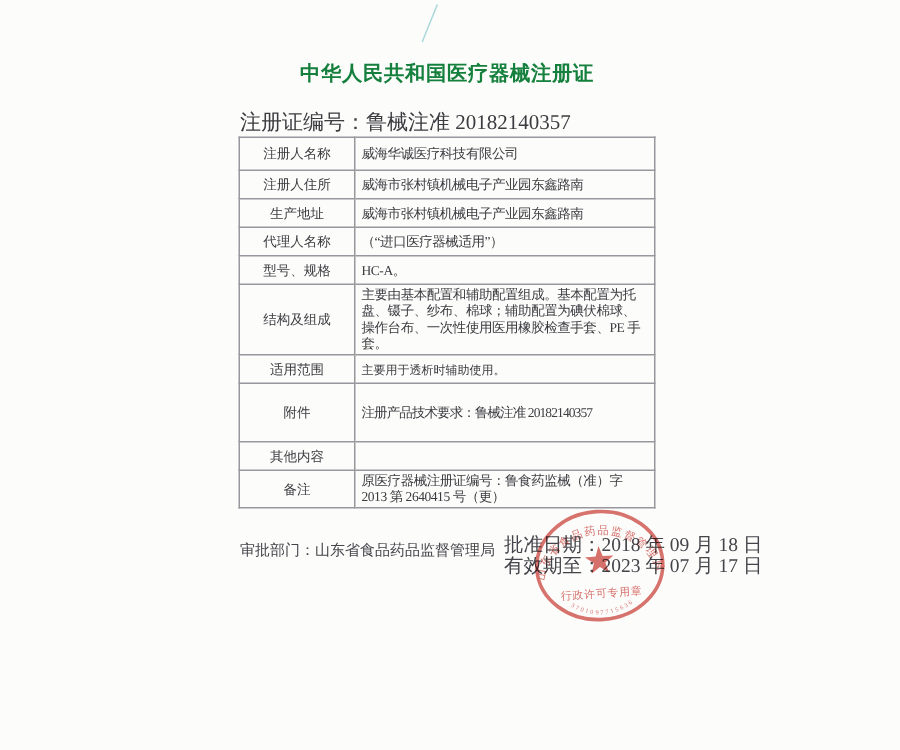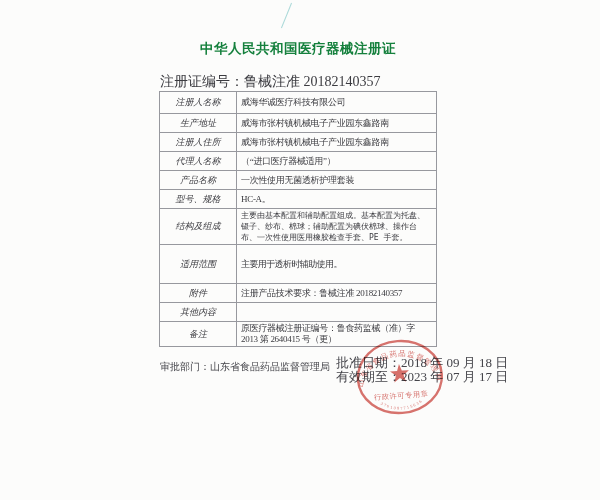--- a/index.html
+++ b/index.html
@@ -22,21 +22,21 @@
     position:absolute;left:159px;top:91px;width:278px;
     border-collapse:collapse;table-layout:fixed;
   }
   table.reg td{
     border:1px solid #97989e;
     font-size:9px;color:#3b3b40;
     vertical-align:middle;
     padding:1px 4px;
     overflow:hidden;
   }
-  td.lbl{width:68px;text-align:center;padding:1px 2px;font-style:italic;}
+  td.lbl{width:68px;text-align:center;padding:1px 2px;}
   td.val{padding-left:9px;line-height:11px;letter-spacing:-0.3px;}
   table.reg tr{height:19px;}
   table.reg tr:nth-child(1){height:22px;}
   table.reg tr:nth-child(8){height:39px;}
   table.reg tr:nth-child(12){height:37px;}
   table.reg tr:nth-child(7) td.val{
     font-family:"DejaVu Sans Mono",monospace;font-size:8px;letter-spacing:0;
   }
   table.reg tr:nth-child(8) td.val{line-height:12.5px;padding-top:2px;padding-bottom:2px;letter-spacing:-0.6px;}
   table.reg tr:nth-child(12) td.val{line-height:17px;text-indent:7px;letter-spacing:-0.2px;}
@@ -68,34 +68,30 @@
   <span>注册证编号：</span><span>鲁械注准 20182140357</span>
 </div>
 
 <table class="reg">
   <tbody>
     <tr>
       <td class="lbl">注册人名称</td>
       <td class="val">威海华诚医疗科技有限公司</td>
     </tr>
     <tr>
-      <td class="lbl">生产地址</td>
+      <td class="lbl">注册人住所</td>
       <td class="val">威海市张村镇机械电子产业园东鑫路南</td>
     </tr>
     <tr>
-      <td class="lbl">注册人住所</td>
+      <td class="lbl">生产地址</td>
       <td class="val">威海市张村镇机械电子产业园东鑫路南</td>
     </tr>
     <tr>
       <td class="lbl">代理人名称</td>
       <td class="val">（“进口医疗器械适用”）</td>
-    </tr>
-    <tr>
-      <td class="lbl">产品名称</td>
-      <td class="val">一次性使用无菌透析护理套装</td>
     </tr>
     <tr>
       <td class="lbl">型号、规格</td>
       <td class="val">HC-A。</td>
     </tr>
     <tr>
       <td class="lbl">结构及组成</td>
       <td class="val">主要由基本配置和辅助配置组成。基本配置为托盘、镊子、纱布、棉球；辅助配置为碘伏棉球、操作台布、一次性使用医用橡胶检查手套、PE 手套。</td>
     </tr>
     <tr>

